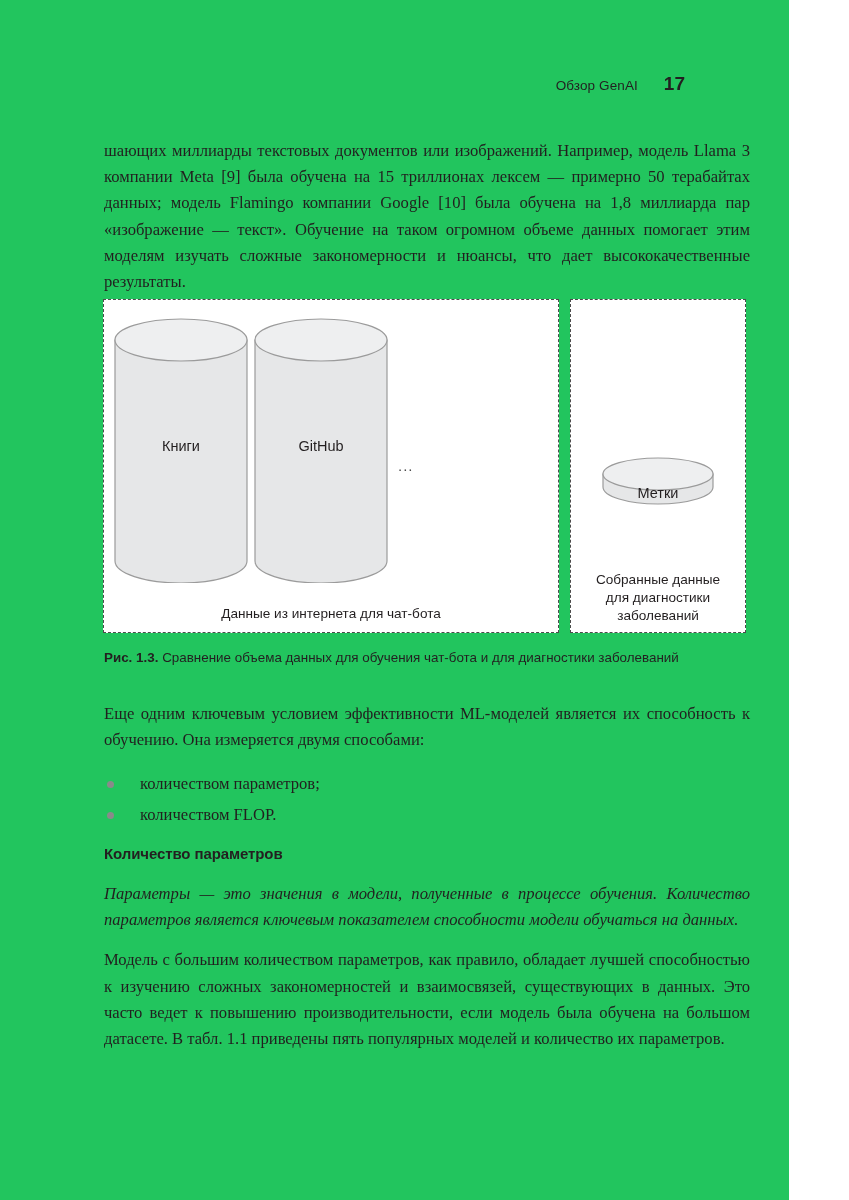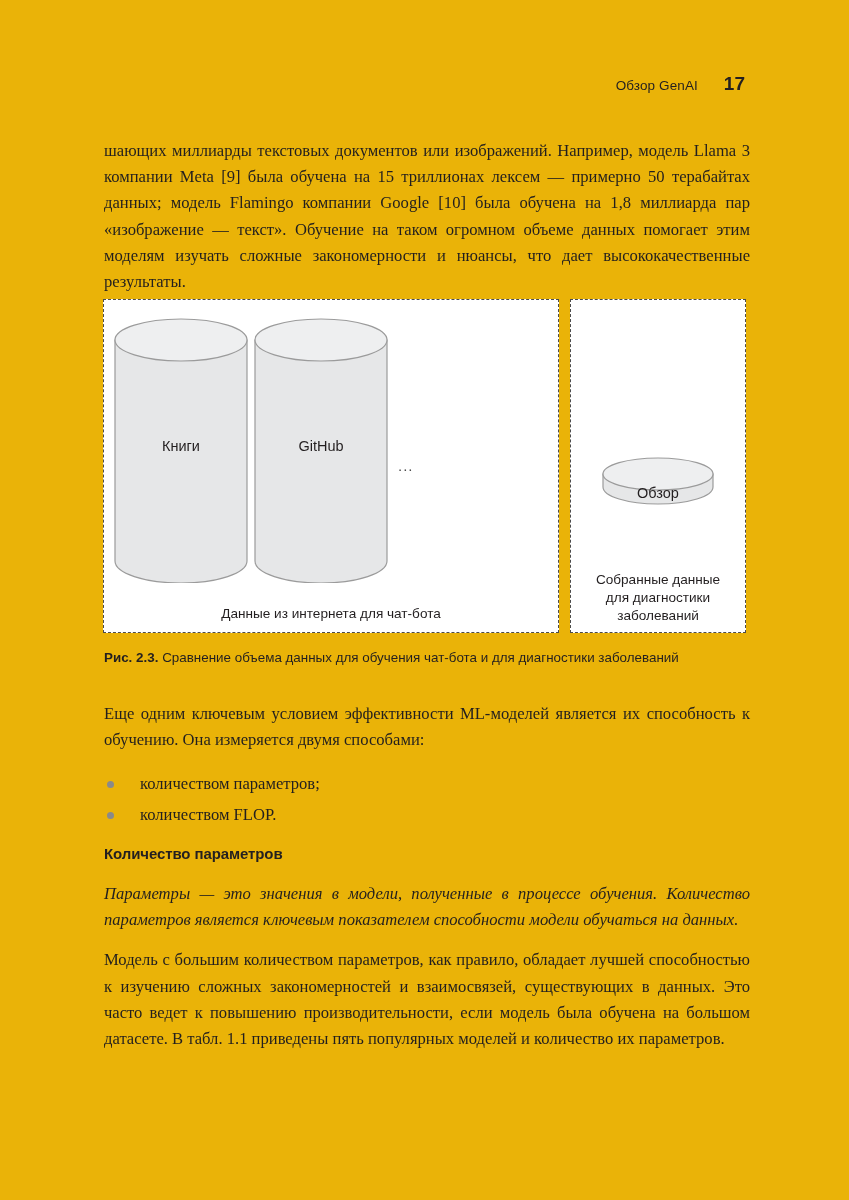--- a/index.html
+++ b/index.html
@@ -2,26 +2,27 @@
 <html><head>
 <meta charset="utf-8">
 <style>
   html, body {
     margin: 0;
     padding: 0;
     background: #ffffff;
   }
   .page {
     position: relative;
-    width: 849px;
+    width: 773px;
     height: 1200px;
-    background: #eab308;
+    background: #22c55e;
     overflow: hidden;
     font-family: "Liberation Serif", serif;
     color: #221f1f;
+    padding-left: 16px;
   }
 
   
   .runhead {
     position: absolute;
     top: 73px;
     right: 104px;
     display: flex;
     align-items: baseline;
     gap: 26px;
@@ -192,32 +193,32 @@
     <div class="box-caption" style="left:0px; top:306px; width:456px;">Данные из интернета для чат-бота</div>
 
     <div class="dashbox box-right"></div>
 
 
     <div class="cyl" style="left:499px; top:158px; width:112px; height:60px;">
       <svg width="112" height="60" viewBox="0 0 112 60">
         <path d="M1,17 L1,30 A55,17 0 0 0 111,30 L111,17 Z" fill="#e6e7e8" stroke="#9b9b9b" stroke-width="1.2"></path>
         <ellipse cx="56" cy="17" rx="55" ry="16" fill="#eeeff0" stroke="#9b9b9b" stroke-width="1.2"></ellipse>
       </svg>
-      <div class="cyl-label" style="top:28px;">Обзор</div>
+      <div class="cyl-label" style="top:28px;">Метки</div>
     </div>
 
     <div class="box-caption" style="left:467px; top:272px; width:176px;">
       <div>Собранные данные</div>
       <div>для диагностики</div>
       <div>заболеваний</div>
     </div>
   </div>
 
   <div class="figcaption" style="position:absolute; left:104px; top:649px; width:646px;">
-    <span class="num">Рис. 2.3.</span>
+    <span class="num">Рис. 1.3.</span>
     <span>Сравнение объема данных для обучения чат-бота и для диагностики заболеваний</span>
   </div>
 
   <div style="position:absolute; left:104px; top:687px; width:646px;">
     <p class="body" style="margin-top:14px;">Еще одним ключевым условием эффективности ML-моделей является их способность к обучению. Она измеряется двумя способами:</p>
     <ul class="bullets" style="margin-top:18px;">
       <li>
         <span class="dot"></span>
         <span>количеством параметров;</span>
       </li>

